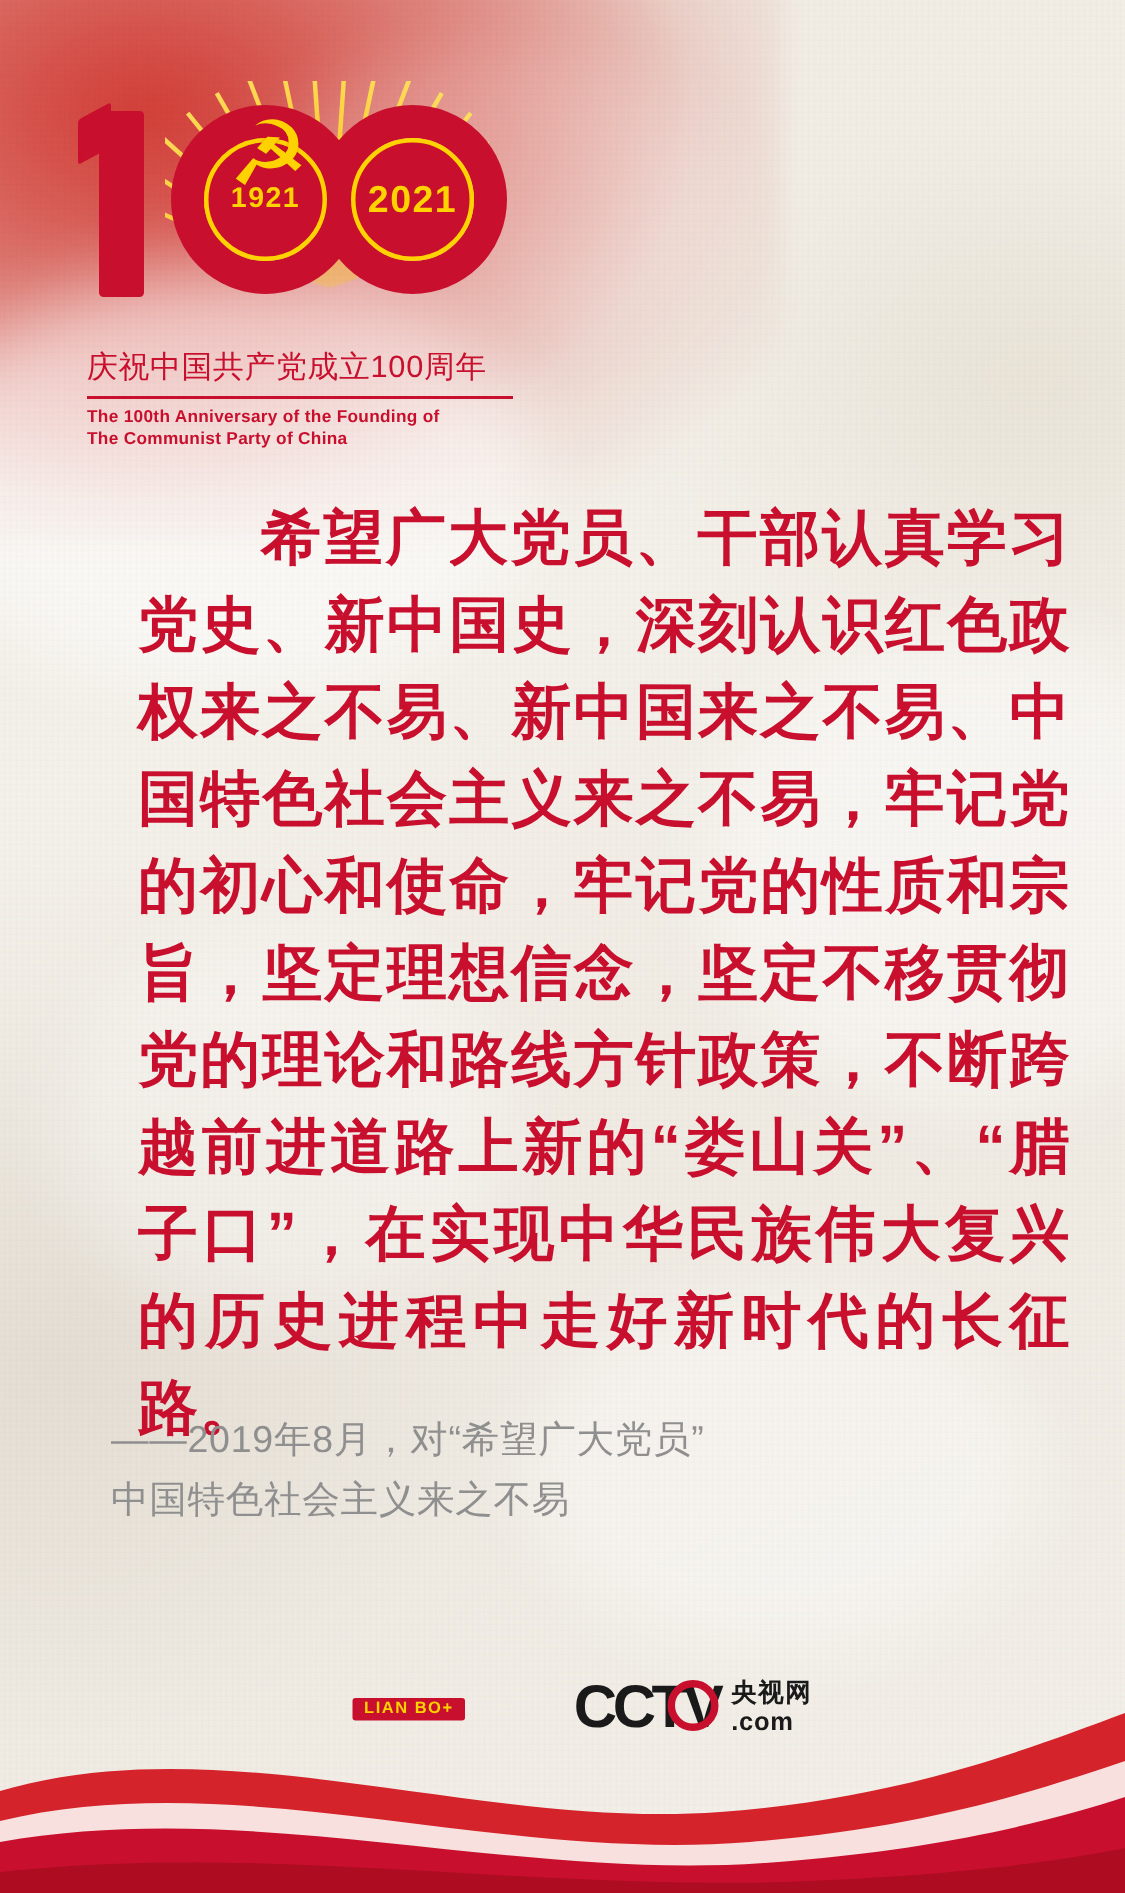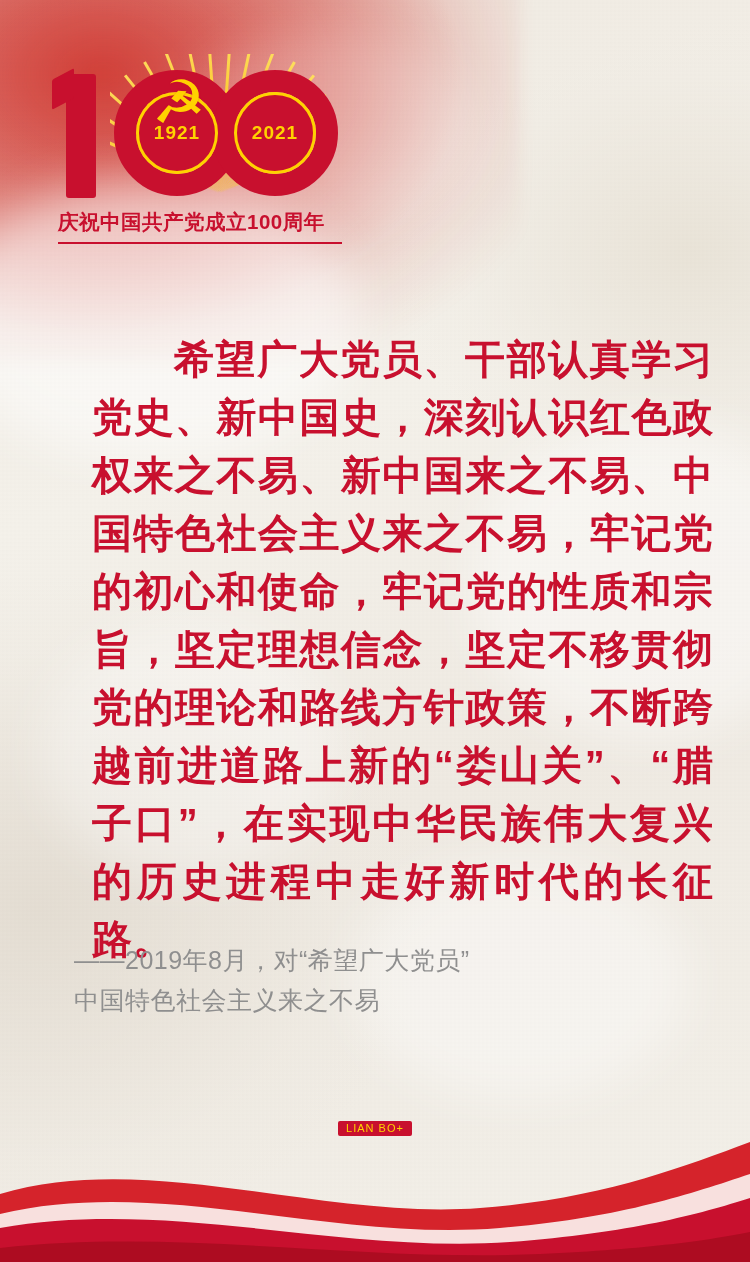--- a/index.html
+++ b/index.html
@@ -97,21 +97,21 @@
     justify-content: center;
   }
   .circle span {
     color: #ffd200;
     font-weight: bold;
     letter-spacing: 1px;
   }
   .c-1921 { left: 78px; top: 40px; width: 82px; height: 82px; }
   .c-1921 span { font-size: 19px; }
   .c-2021 { left: 176px; top: 40px; width: 82px; height: 82px; }
-  .c-2021 span { font-size: 19px; }
+  .c-2021 span { font-size: 25px; }
 
   .digit-one {
     position: absolute;
     left: 8px;
     top: 22px;
     width: 30px;
     height: 124px;
     background: #c8102e;
     border-radius: 3px;
   }
@@ -140,23 +140,23 @@
     top: 22px;
     width: 74px;
     height: 62px;
     color: #ffd200;
     font-size: 60px;
     line-height: 58px;
     text-align: center;
     text-shadow: 0 0 2px rgba(200,16,46,0.4);
   }
   .logo-cn {
-    margin-top: 6px;
+    margin-top: 28px;
     font-size: 20.5px;
-    font-weight: bold;
+    font-weight: normal;
     color: #c8102e;
     letter-spacing: 0.5px;
     white-space: nowrap;
   }
   .logo-rule {
     width: 284px;
     height: 2px;
     background: #c8102e;
     margin: 6px 0 5px;
   }
@@ -208,21 +208,21 @@
   .lianbo {
     position: relative;
     width: 128px;
     text-align: center;
   }
   .lianbo-top {
     display: inline-block;
     background: #c8102e;
     color: #ffd200;
     font-size: 11px;
-    font-weight: normal;
+    font-weight: bold;
     padding: 1px 8px 2px;
     border-radius: 2px;
     letter-spacing: 1px;
   }
   .lianbo-main {
     margin-top: 3px;
     font-size: 31px;
     font-weight: bold;
     color: #c8102e;
     letter-spacing: 1px;
@@ -313,32 +313,46 @@
       <div class="circle c-1921">
         <span>1921</span>
       </div>
       <div class="circle c-2021">
         <span>2021</span>
       </div>
       <div class="hammer-sickle">☭</div>
     </div>
     <div class="logo-cn">庆祝中国共产党成立100周年</div>
     <div class="logo-rule"></div>
+    <div class="logo-en">
+      <div>The 100th Anniversary of the Founding of</div>
+      <div>The Communist Party of China</div>
+    </div>
   </div>
 
   <div class="quote">希望广大党员、干部认真学习党史、新中国史，深刻认识红色政权来之不易、新中国来之不易、中国特色社会主义来之不易，牢记党的初心和使命，牢记党的性质和宗旨，坚定理想信念，坚定不移贯彻党的理论和路线方针政策，不断跨越前进道路上新的“娄山关”、“腊子口”，在实现中华民族伟大复兴的历史进程中走好新时代的长征路。</div>
 
   <div class="attribution">
     <div>——2019年8月，对“希望广大党员”</div>
     <div>中国特色社会主义来之不易</div>
   </div>
 
   <div class="footer-logos">
     <div class="lianbo">
       <div class="lianbo-top">LIAN BO+</div>
+    </div>
+    <div class="cctv">
+      <div class="cctv-letters">
+        <span>CCTV</span>
+        <span class="cctv-ring"></span>
+      </div>
+      <div class="cctv-right">
+        <div class="cctv-cn">央视网</div>
+        <div class="cctv-com">.com</div>
+      </div>
     </div>
   </div>
 
   <svg class="wave" viewBox="0 0 750 160" preserveAspectRatio="none">
     <path d="M0,92 C150,48 320,118 480,106 C600,97 680,66 750,40 L750,160 L0,160 Z" fill="#d5232b"></path>
     <path d="M0,112 C160,74 330,140 500,126 C620,116 690,92 750,72 L750,160 L0,160 Z" fill="#fdfbf7" opacity="0.88"></path>
     <path d="M0,126 C170,96 340,152 510,140 C630,131 700,112 750,96 L750,160 L0,160 Z" fill="#c8102e"></path>
     <path d="M0,146 C180,126 360,160 540,152 C650,147 710,138 750,130 L750,160 L0,160 Z" fill="#ad0c21"></path>
   </svg>
 </div>

